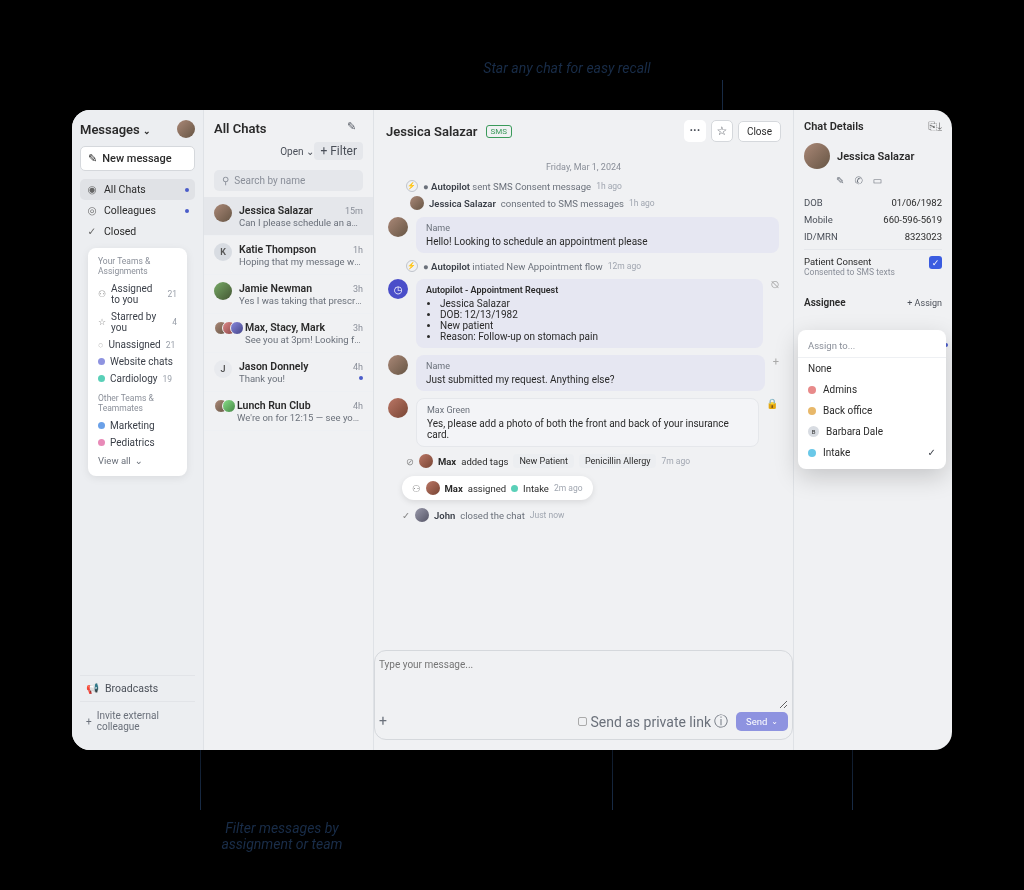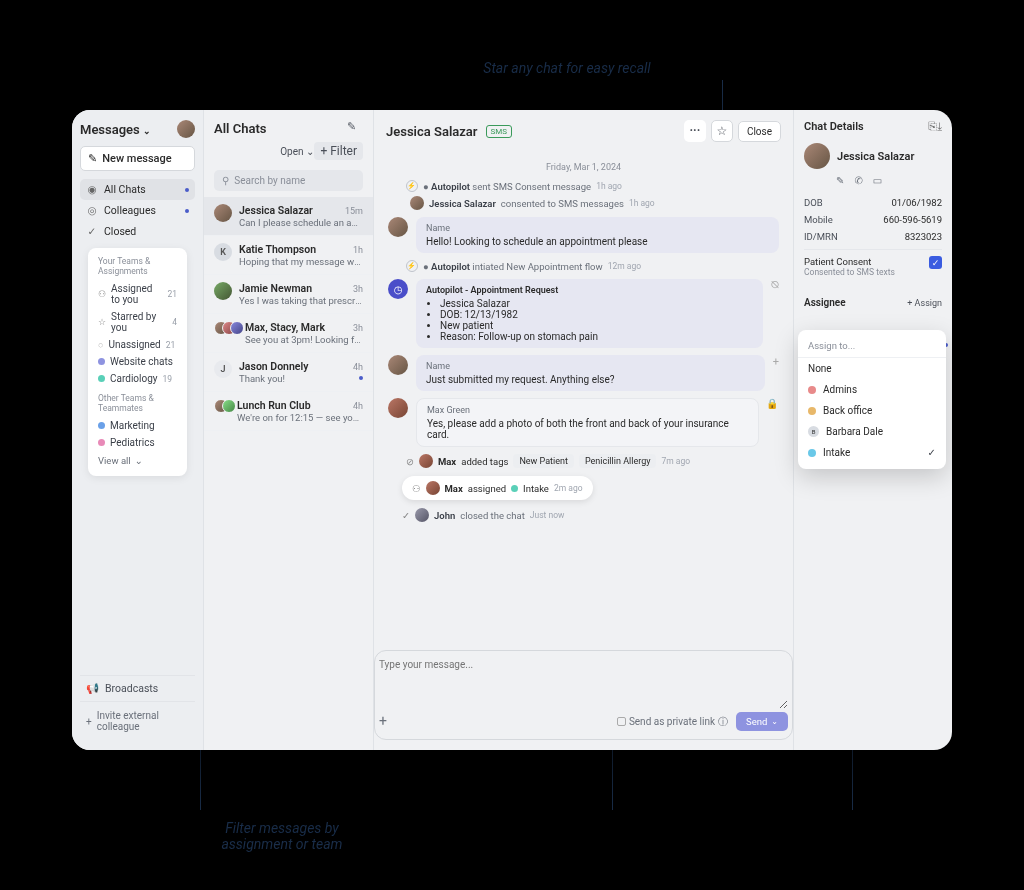--- a/index.html
+++ b/index.html
@@ -75,21 +75,21 @@
 .msg-text { font-size: 10px; color: #2a2a2a; }
 .msg-text ul { margin: 3px 0 0 14px; }
 .auto-av { width: 20px; height: 20px; border-radius: 50%; background: #4a4ec9; display: flex; align-items: center; justify-content: center; color: #fff; font-size: 10px; flex-shrink: 0; }
 .tag-line { display: flex; align-items: center; gap: 5px; font-size: 9.5px; margin: 6px 0 4px 18px; flex-wrap: wrap; }
 .tag { background: #eceef1; padding: 2px 6px; border-radius: 4px; font-size: 9px; }
 .assign-pill { background: #fff; border-radius: 14px; padding: 5px 10px; display: inline-flex; align-items: center; gap: 5px; font-size: 9.5px; box-shadow: 0 2px 6px rgba(0,0,0,.1); margin: 4px 0 4px 14px; }
 .compose { margin: 8px 0 10px; border: 1px solid #d5d8dc; border-radius: 12px; padding: 8px 4px; }
 .compose-in { border: none; width: 100%; font-size: 10px; color: #8a8f99; background: transparent; outline: none; min-height: 50px; }
 .compose-foot { display: flex; align-items: center; gap: 8px; }
 .plus-btn { width: 18px; height: 18px; font-size: 14px; color: #6a707a; }
-.priv-link { margin-left: auto; font-size: 10px; color: #6a707a; display: flex; align-items: center; gap: 3px; }
+.priv-link { margin-left: auto; font-size: 14px; color: #6a707a; display: flex; align-items: center; gap: 3px; }
 .send-btn { background: #8e93e0; color: #fff; font-size: 9.5px; padding: 4px 10px; border-radius: 5px; display: flex; align-items: center; gap: 4px; }
 .col4 { width: 158px; padding: 10px 10px; position: relative; }
 .col4-head { display: flex; align-items: center; margin-bottom: 10px; }
 .col4-head h3 { font-size: 11px; font-weight: 600; flex: 1; }
 .detail-av { display: flex; align-items: center; gap: 7px; margin-bottom: 6px; }
 .detail-av .avatar { width: 26px; height: 26px; }
 .detail-name { font-size: 11px; font-weight: 600; }
 .detail-ic-row { display: flex; gap: 10px; padding-left: 32px; margin-bottom: 8px; font-size: 10px; color: #6a707a; }
 .info-row { display: flex; justify-content: space-between; font-size: 9.5px; padding: 3px 0; color: #4a4f58; }
 .info-row span:last-child { color: #2a2a2a; }

